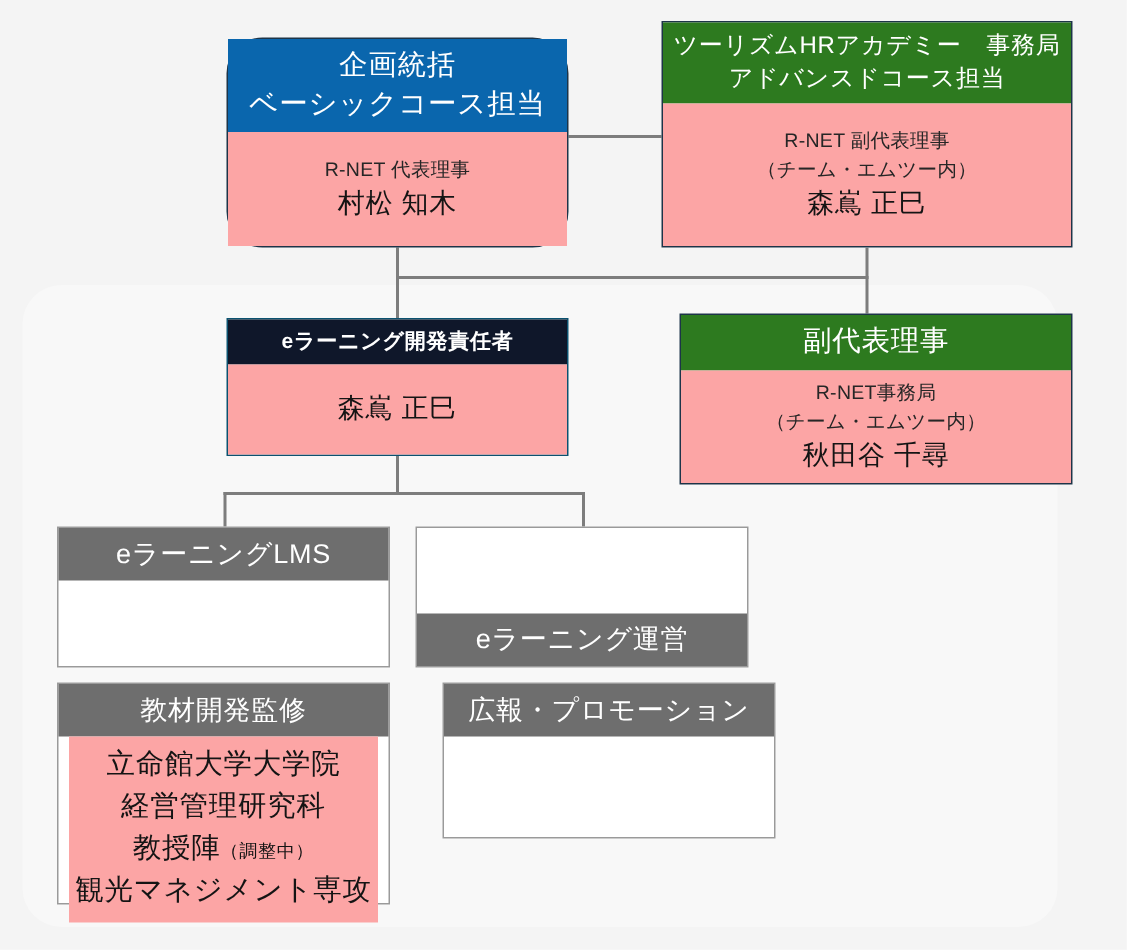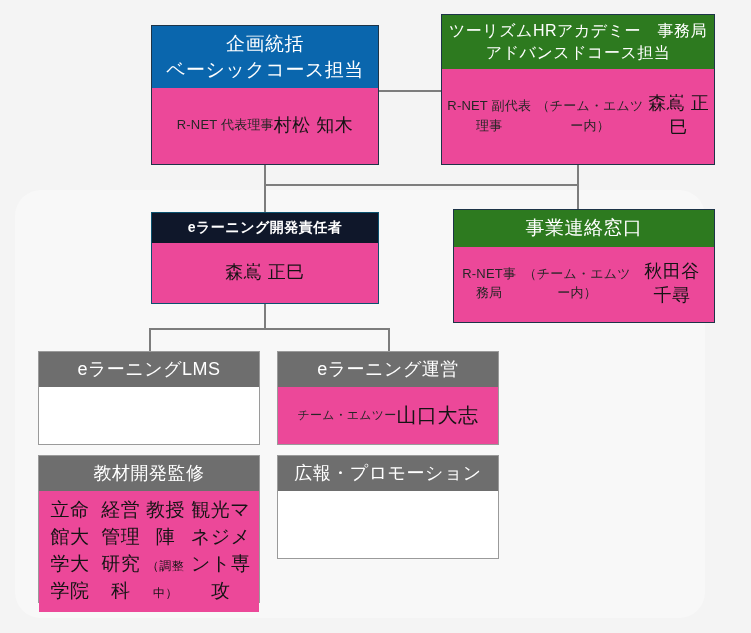--- a/index.html
+++ b/index.html
@@ -53,25 +53,25 @@
     width: 100%;
     color: #ffffff;
     text-align: center;
     line-height: 1.35;
     padding: 5px 4px 6px 4px;
     letter-spacing: 0.5px;
   }
   .node .bd {
     box-sizing: border-box;
     flex: 1;
-    background: #ec4899;
+    background: #fca5a5;
     color: #1b1b1b;
     text-align: center;
     display: flex;
-    flex-direction: row;
+    flex-direction: column;
     align-items: center;
     justify-content: center;
     padding: 5px 4px 7px 4px;
   }
   .bd .sub {
     font-size: 13px;
     line-height: 1.5;
     color: #262626;
     letter-spacing: 0.2px;
   }
@@ -93,28 +93,28 @@
   
   .hd.blue  { background: #0a66ad; font-size: 19px; }
   .hd.green { background: #2d7a1f; font-size: 19px; }
   .hd.teal  { background: #0f172a; font-size: 14px; font-weight: bold; }
   .hd.gray  { background: #6e6e6e; font-size: 18px; }
 
   .node.gray-node { border: 1.5px solid #9a9a9a; }
   .node.teal-node { border: 1.5px solid #0b5270; }
 
   
-  #node-planning   { left: 151px; top: 25px;  width: 228px; height: 140px; }
+  #node-planning   { left: 151px; top: 25px;  width: 228px; height: 140px; border-radius: 24px; }
   #node-academy    { left: 441px; top: 14px;  width: 274px; height: 151px; }
   #node-elearn-dev { left: 151px; top: 212px; width: 228px; height: 92px;  }
   #node-contact    { left: 453px; top: 209px; width: 262px; height: 114px; }
   #node-lms        { left: 38px;  top: 351px; width: 222px; height: 94px;  }
   #node-operation  { left: 277px; top: 351px; width: 222px; height: 94px; justify-content: flex-end;  }
-  #node-material   { left: 38px;  top: 455px; width: 222px; height: 148px; }
-  #node-promotion  { left: 277px; top: 455px; width: 222px; height: 104px; }
+  #node-material   { left: 38px;  top: 455px; width: 222px; height: 148px; align-items: center; }
+  #node-promotion  { left: 295px; top: 455px; width: 222px; height: 104px; }
 
   
   
   #ln-top-h     { left: 379px; top: 90px;  width: 64px; }
   
   #ln-plan-v    { left: 264px; top: 165px; height: 48px; }
   
   #ln-acad-v    { left: 577px; top: 165px; height: 46px; }
   
   #ln-mid-h     { left: 264px; top: 184px; width: 315px; }
@@ -167,38 +167,34 @@
   </div>
 
   <div class="node teal-node" id="node-elearn-dev">
     <div class="hd teal">eラーニング開発責任者</div>
     <div class="bd">
       <div class="main">森嶌 正巳</div>
     </div>
   </div>
 
   <div class="node" id="node-contact">
-    <div class="hd green">事業連絡窓口</div>
+    <div class="hd green">副代表理事</div>
     <div class="bd">
       <div class="sub">R-NET事務局</div>
       <div class="sub">（チーム・エムツー内）</div>
       <div class="main">秋田谷 千尋</div>
     </div>
   </div>
 
   <div class="node gray-node" id="node-lms">
     <div class="hd gray">eラーニングLMS</div>
   </div>
 
   <div class="node gray-node" id="node-operation">
     <div class="hd gray">eラーニング運営</div>
-    <div class="bd">
-      <div class="sub small">チーム・エムツー</div>
-      <div class="main med">山口大志</div>
-    </div>
   </div>
 
   <div class="node gray-node" id="node-material">
     <div class="hd gray">教材開発監修</div>
     <div class="bd">
       <div class="main lines">立命館大学大学院</div>
       <div class="main lines">経営管理研究科</div>
       <div class="main lines">
         <span>教授陣</span><span class="note">（調整中）</span>
       </div>

